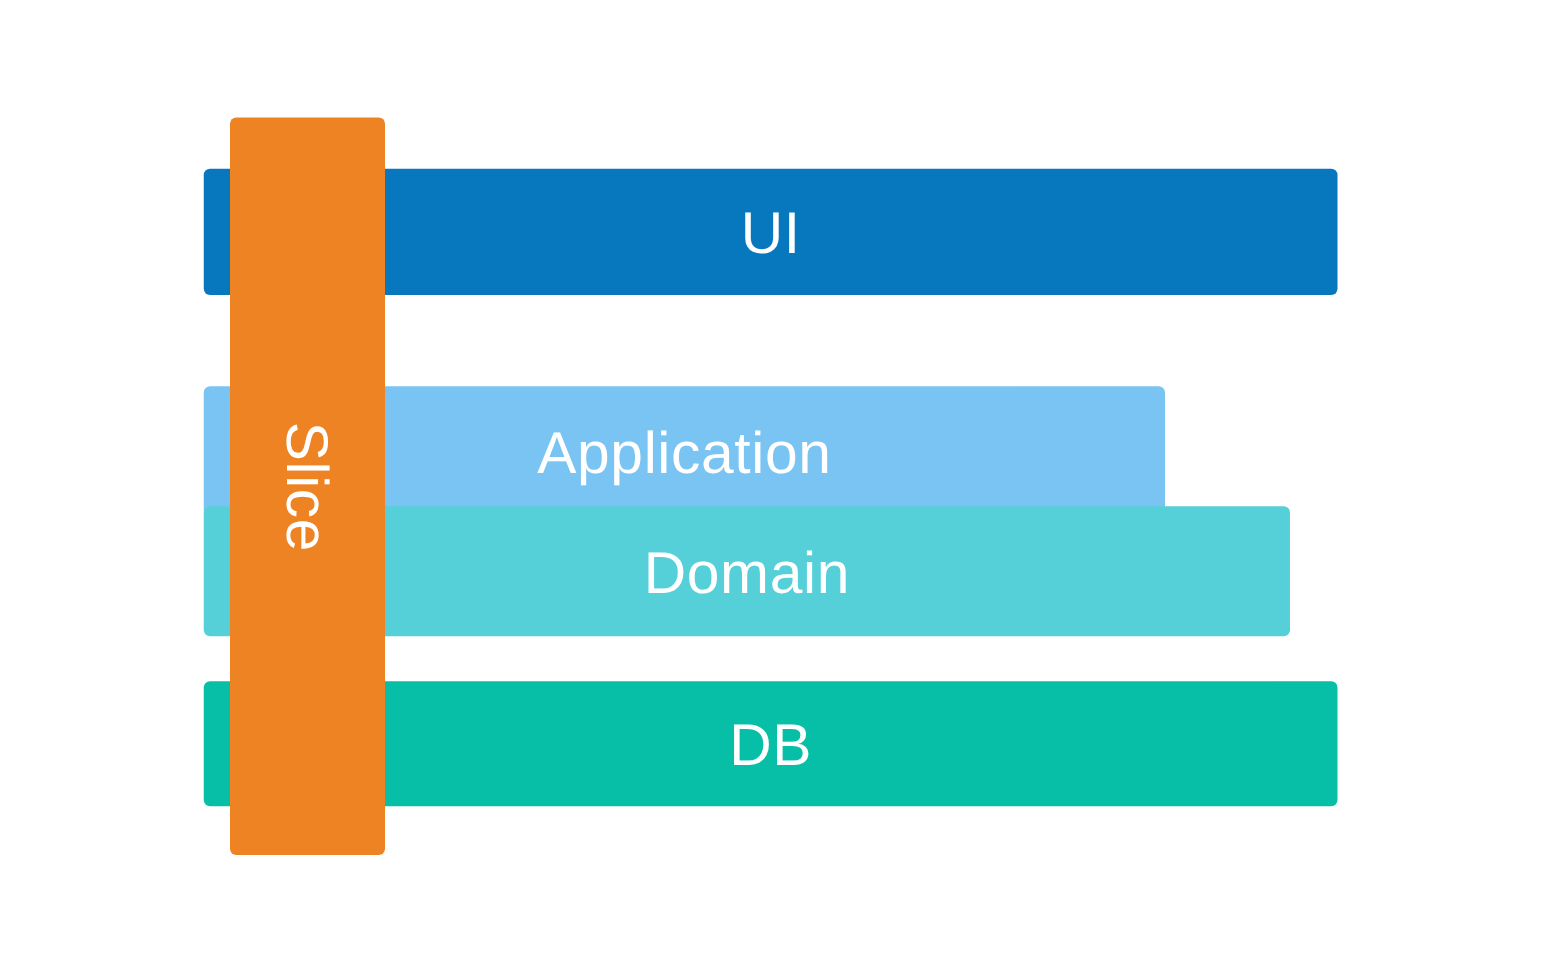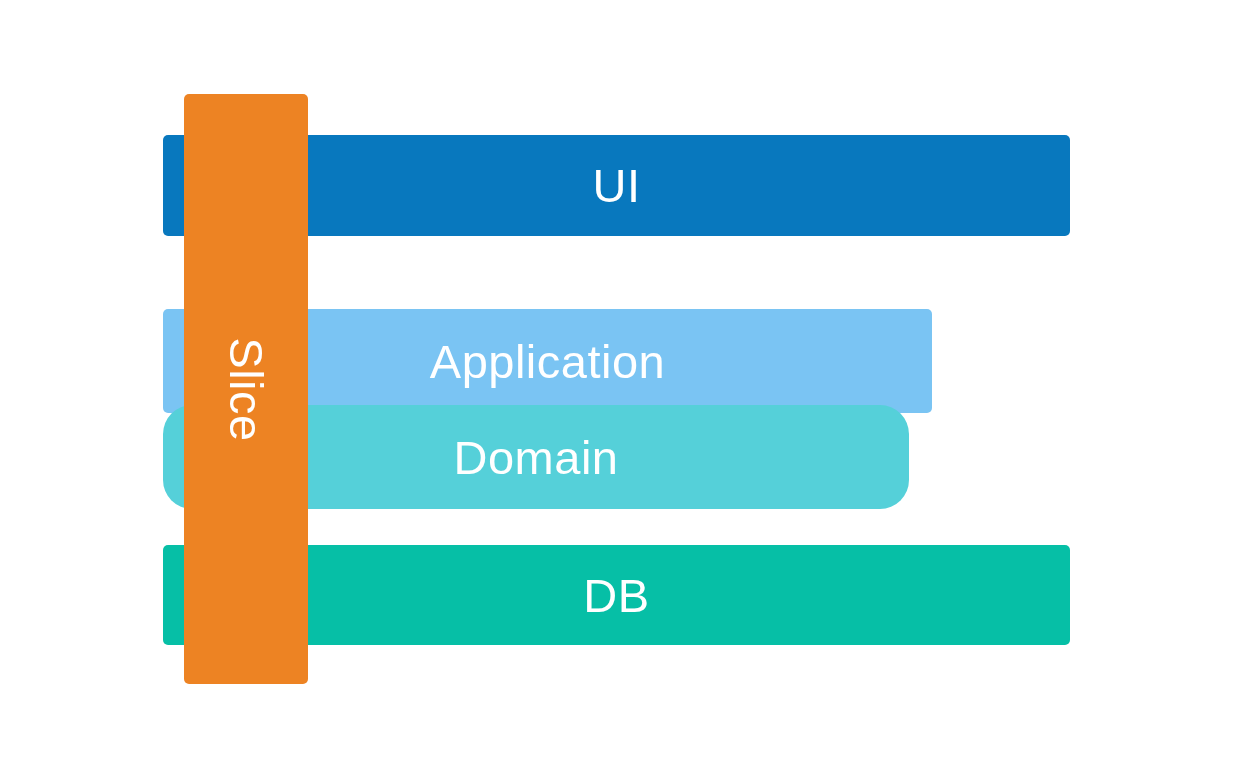--- a/index.html
+++ b/index.html
@@ -51,23 +51,22 @@
   #bar-application {
     left: 163px;
     top: 268px;
     width: 769px;
     height: 104px;
     margin-top: 41px;
   }
   #bar-domain {
     left: 163px;
     top: 405px;
-    width: 746px;
+    width: 869px;
     height: 104px;
-    border-radius: 29px;
   }
   #bar-db {
     left: 163px;
     top: 545px;
     width: 907px;
     height: 100px;
   }
 
   
   #slice-bar {

